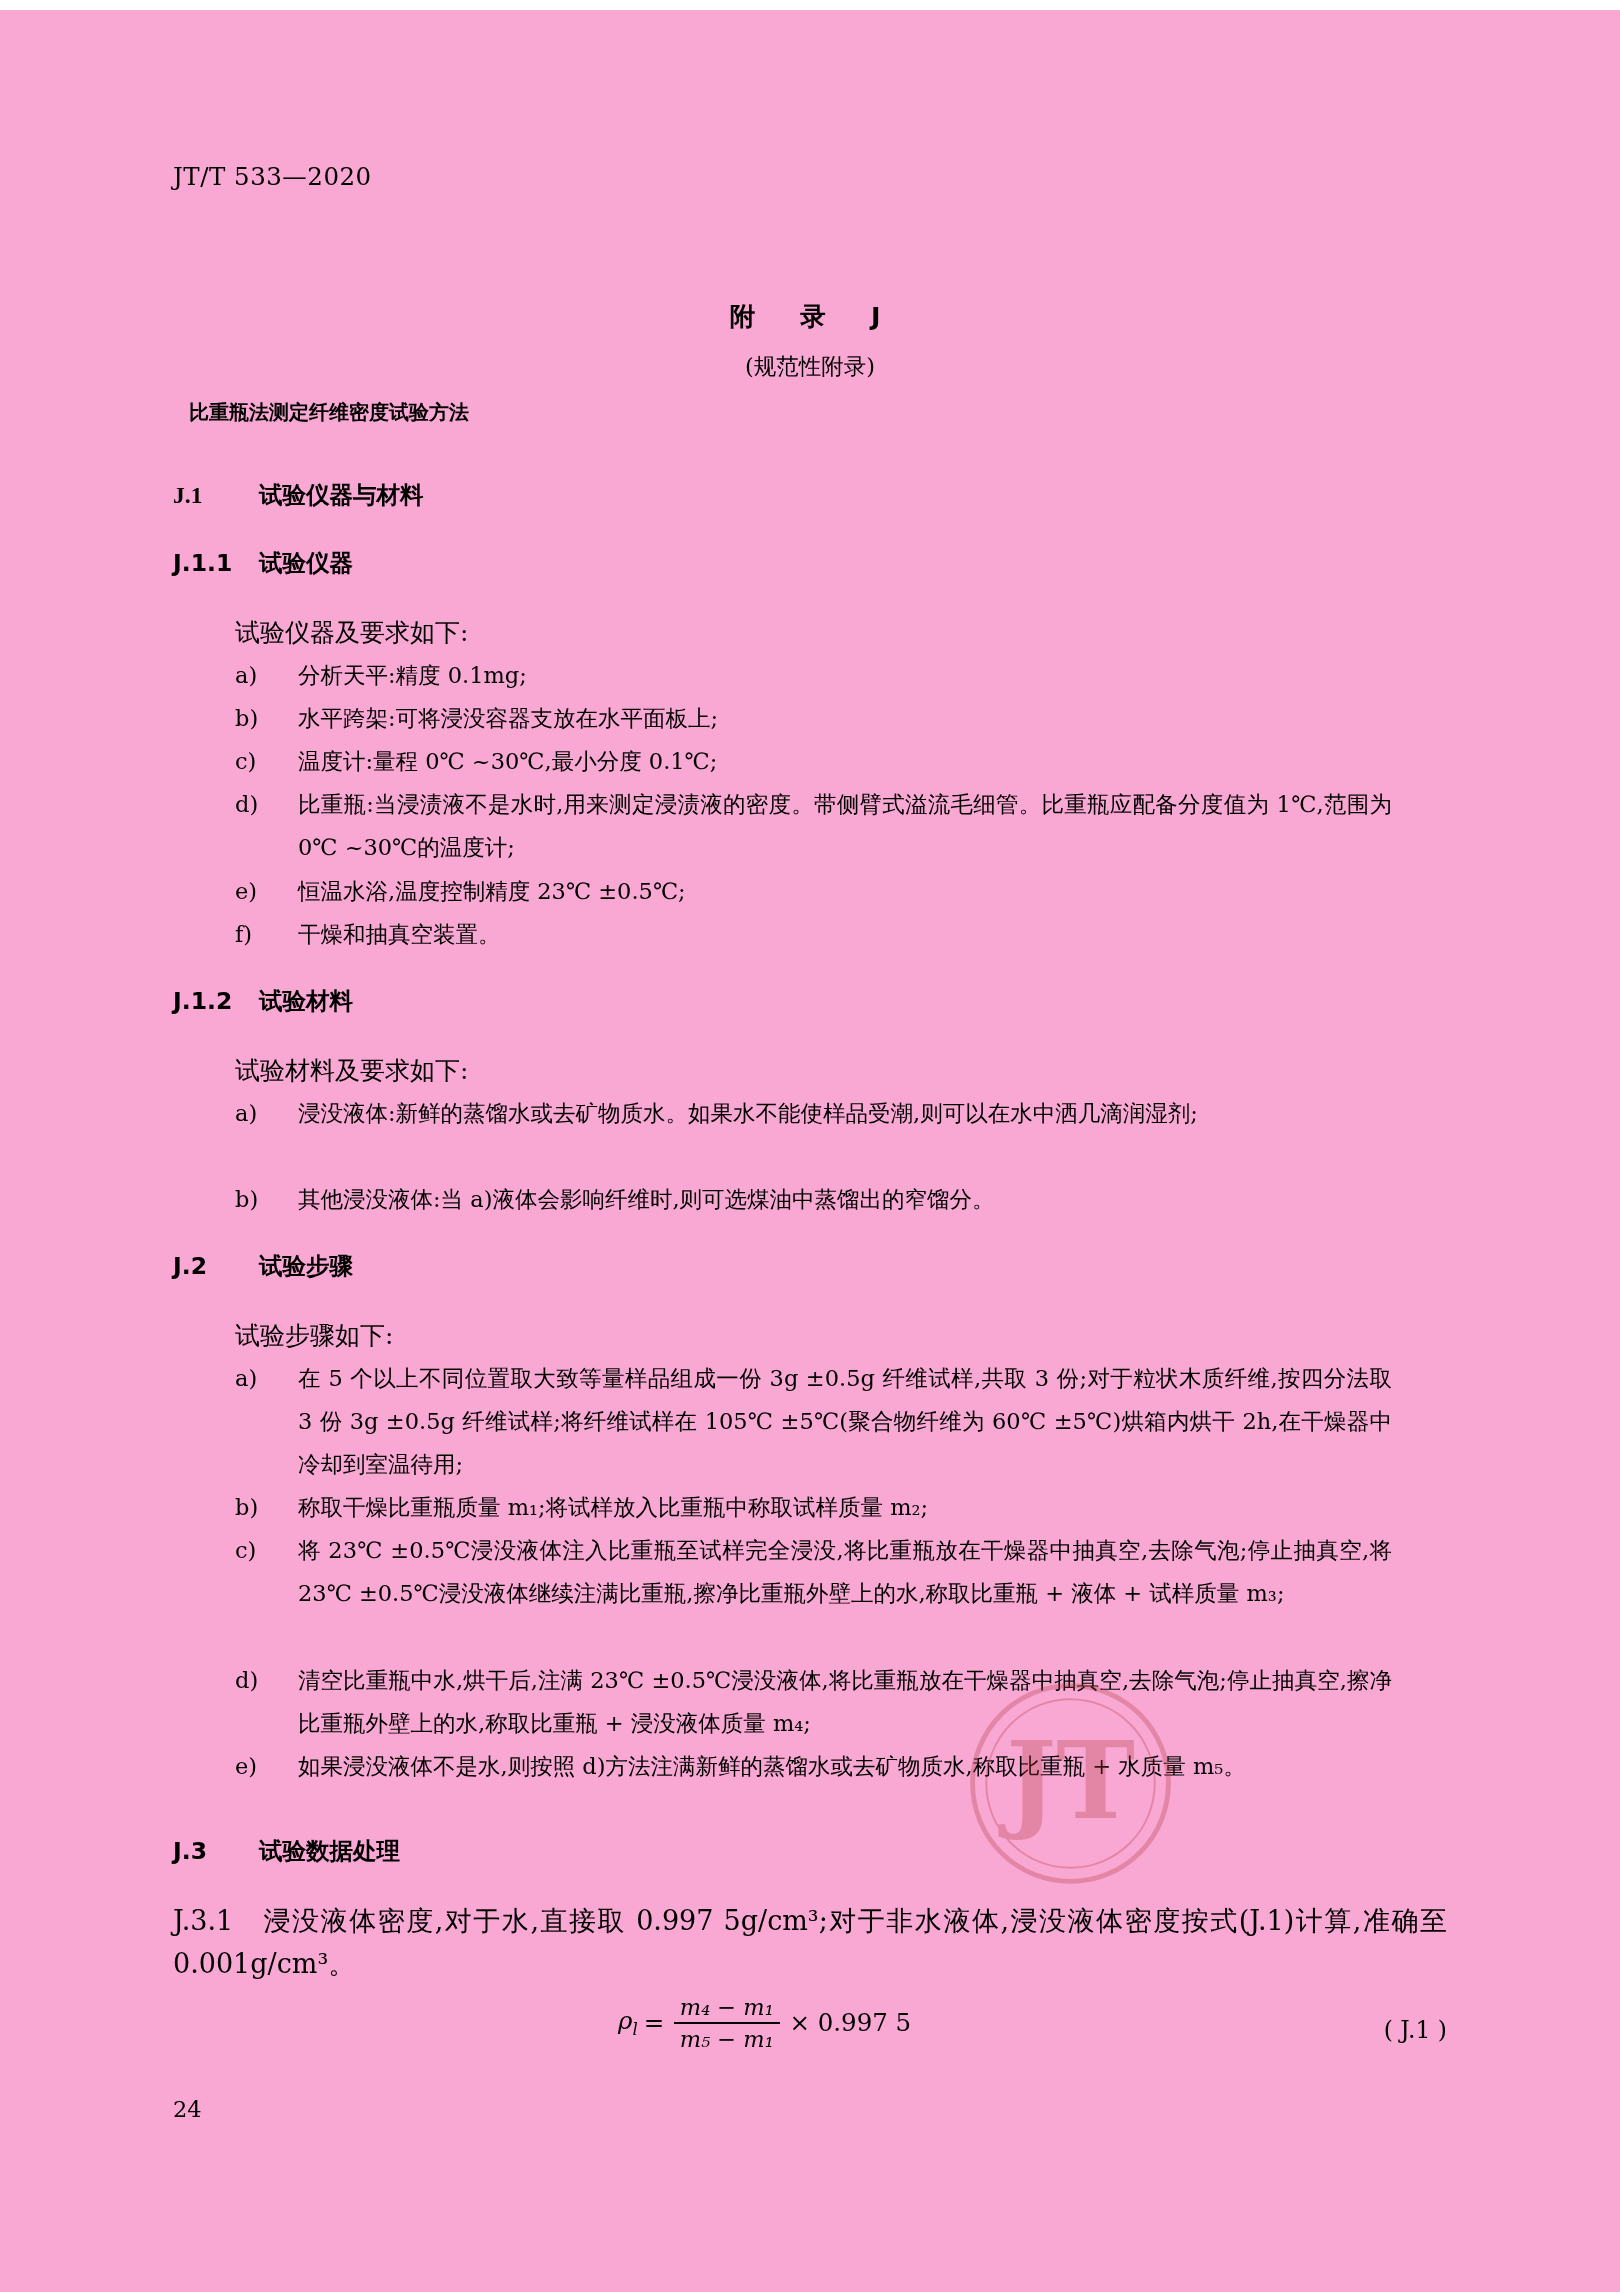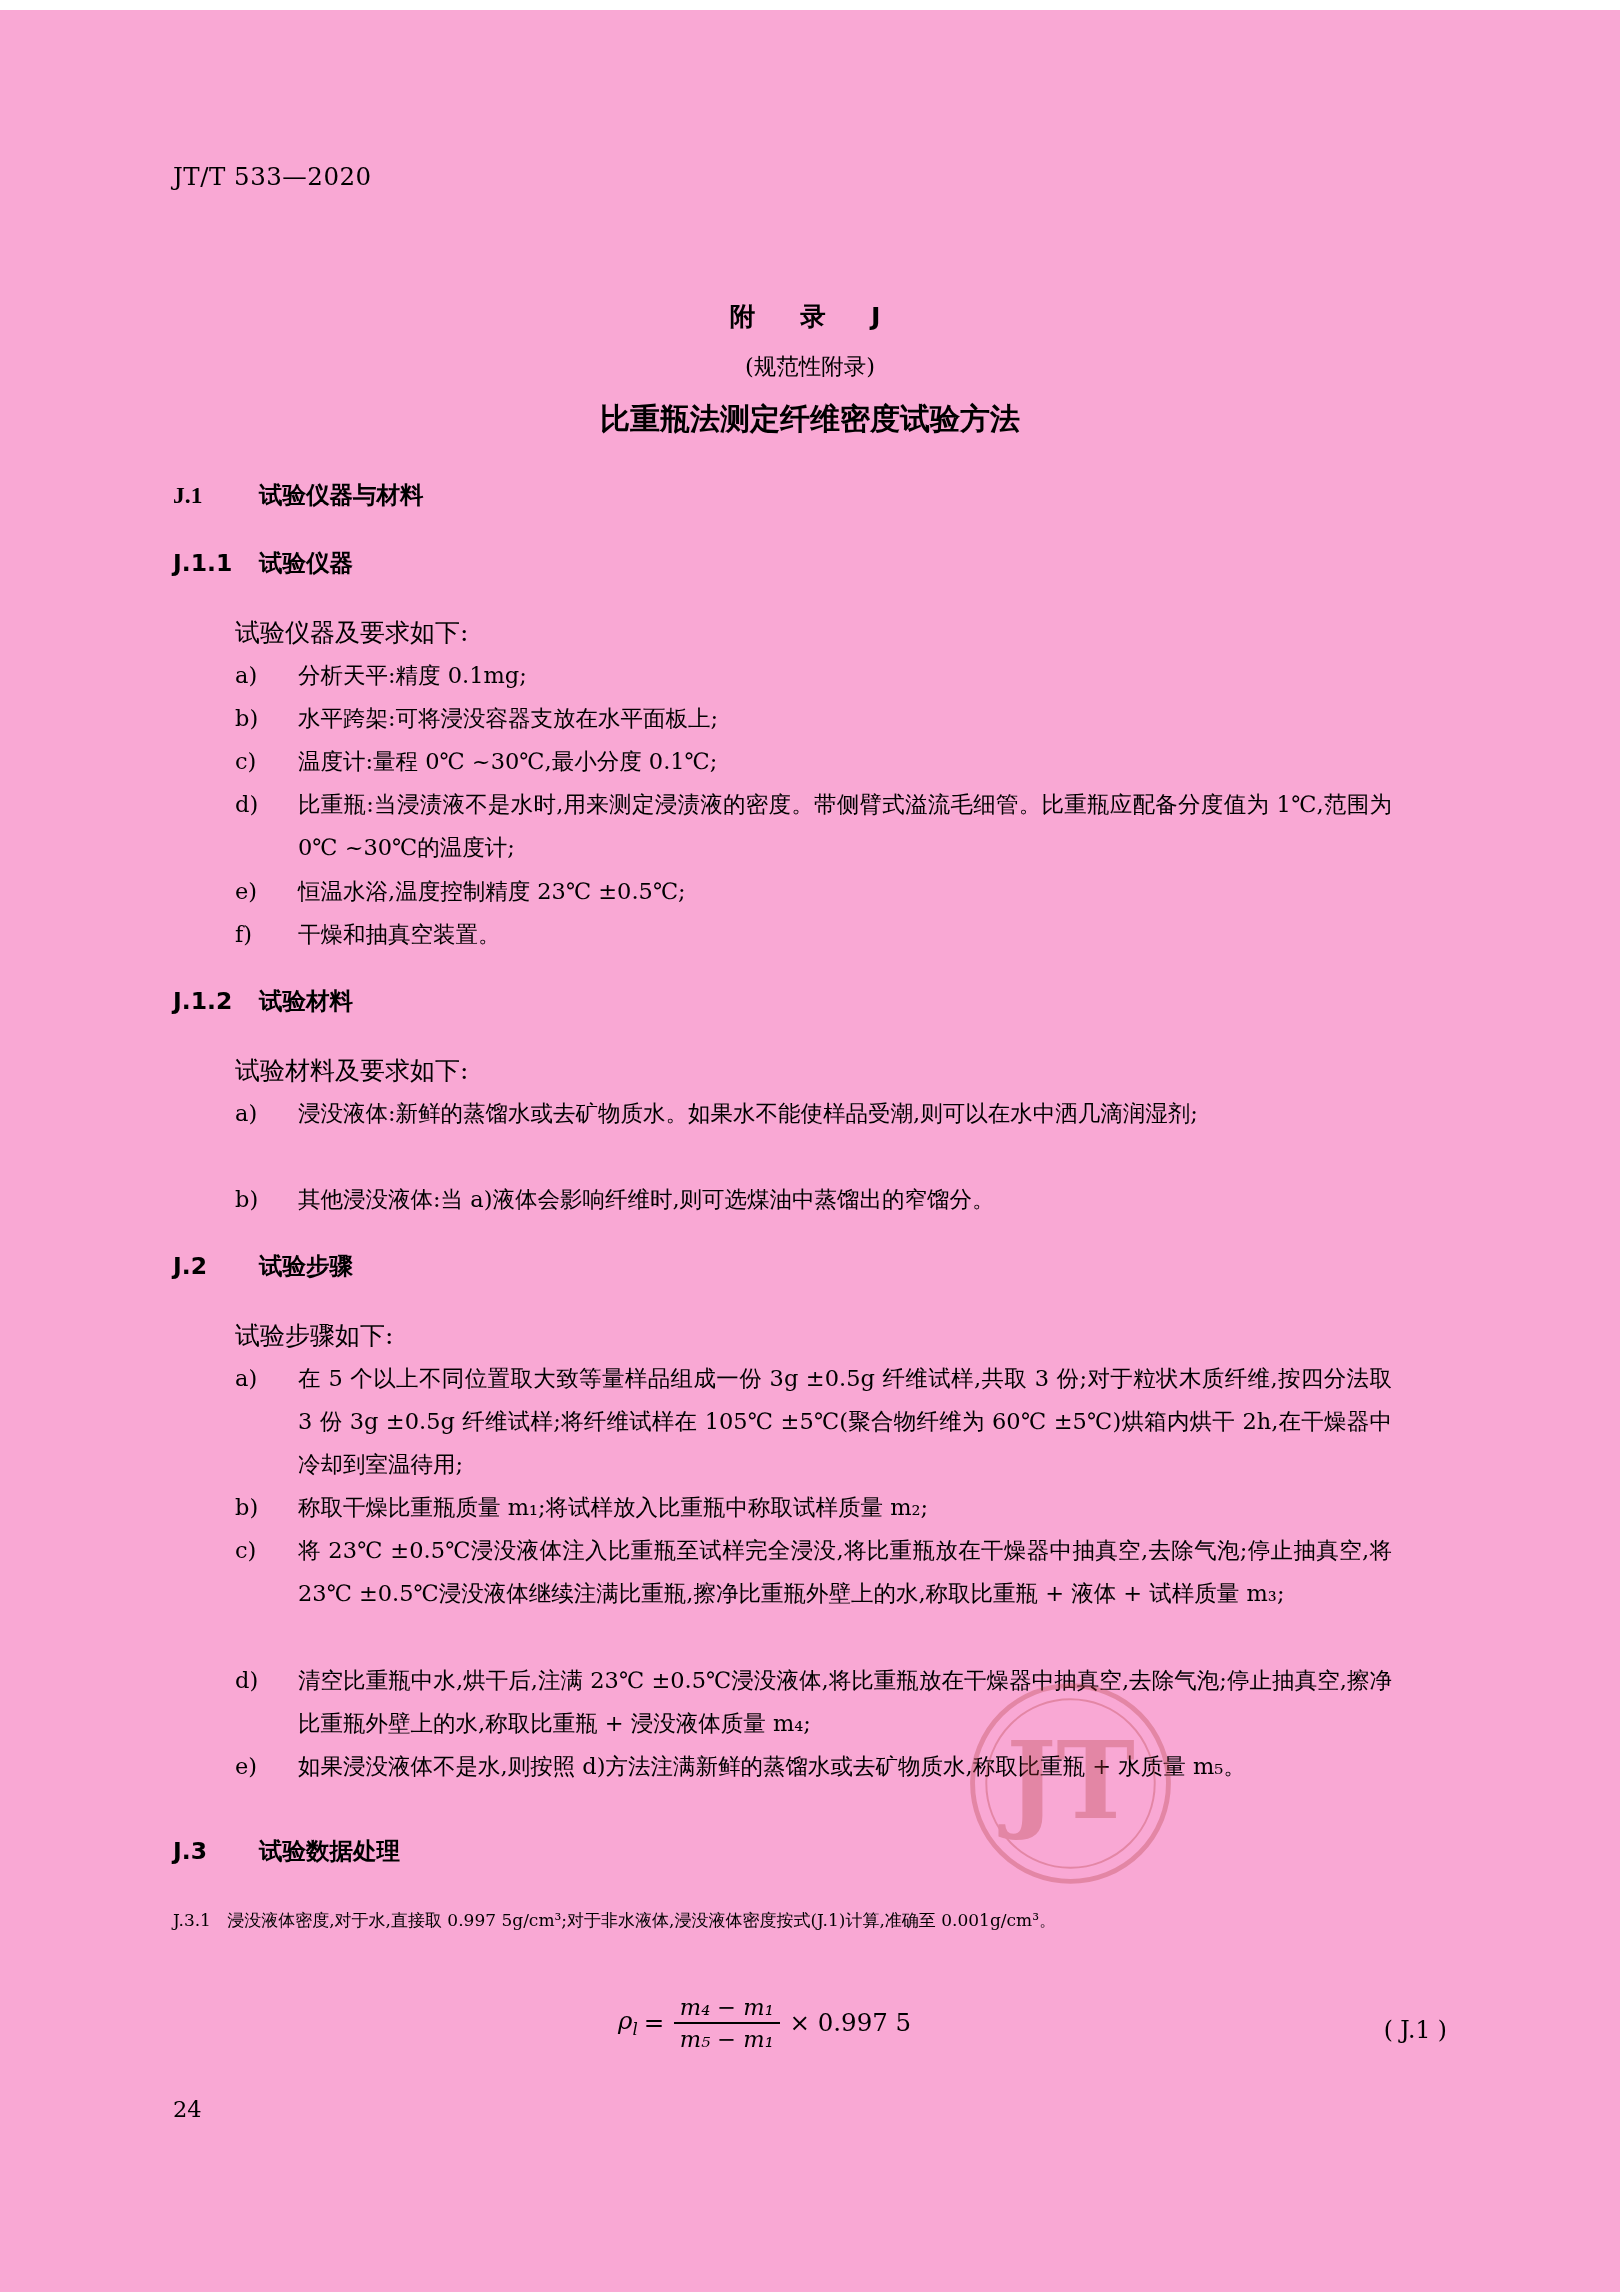--- a/index.html
+++ b/index.html
@@ -49,41 +49,41 @@
     position: absolute;
     left: 0;
     top: 341px;
     width: 1274px;
     text-align: center;
     font-size: 22.5px;
     font-family: "DejaVu Serif", "Liberation Serif", serif;
   }
   .appendix-name {
     position: absolute;
-    left: 0;
+    left: 16px;
     top: 389px;
     width: 1274px;
-    text-align: center;
-    font-size: 30px;
+    text-align: left;
+    font-size: 20px;
     font-weight: bold;
     font-family: "DejaVu Sans", "Liberation Sans", sans-serif;
   }
   .sec-h {
     position: absolute;
     font-size: 23.5px;
     font-weight: bold;
     font-family: "DejaVu Sans", "Liberation Sans", sans-serif;
     white-space: nowrap;
   }
   .sec-h .num { display: inline-block; min-width: 86px; }
   .sec-h.sub .num { display: inline-block; min-width: 86px; }
 
   .para {
     position: absolute;
-    font-size: 17px;
+    font-size: 27px;
     line-height: 43px;
     font-family: "DejaVu Serif", "Liberation Serif", serif;
     text-align: justify;
   }
   .lead {
     position: absolute;
     font-size: 25px;
     line-height: 43px;
     font-family: "DejaVu Serif", "Liberation Serif", serif;
   }

